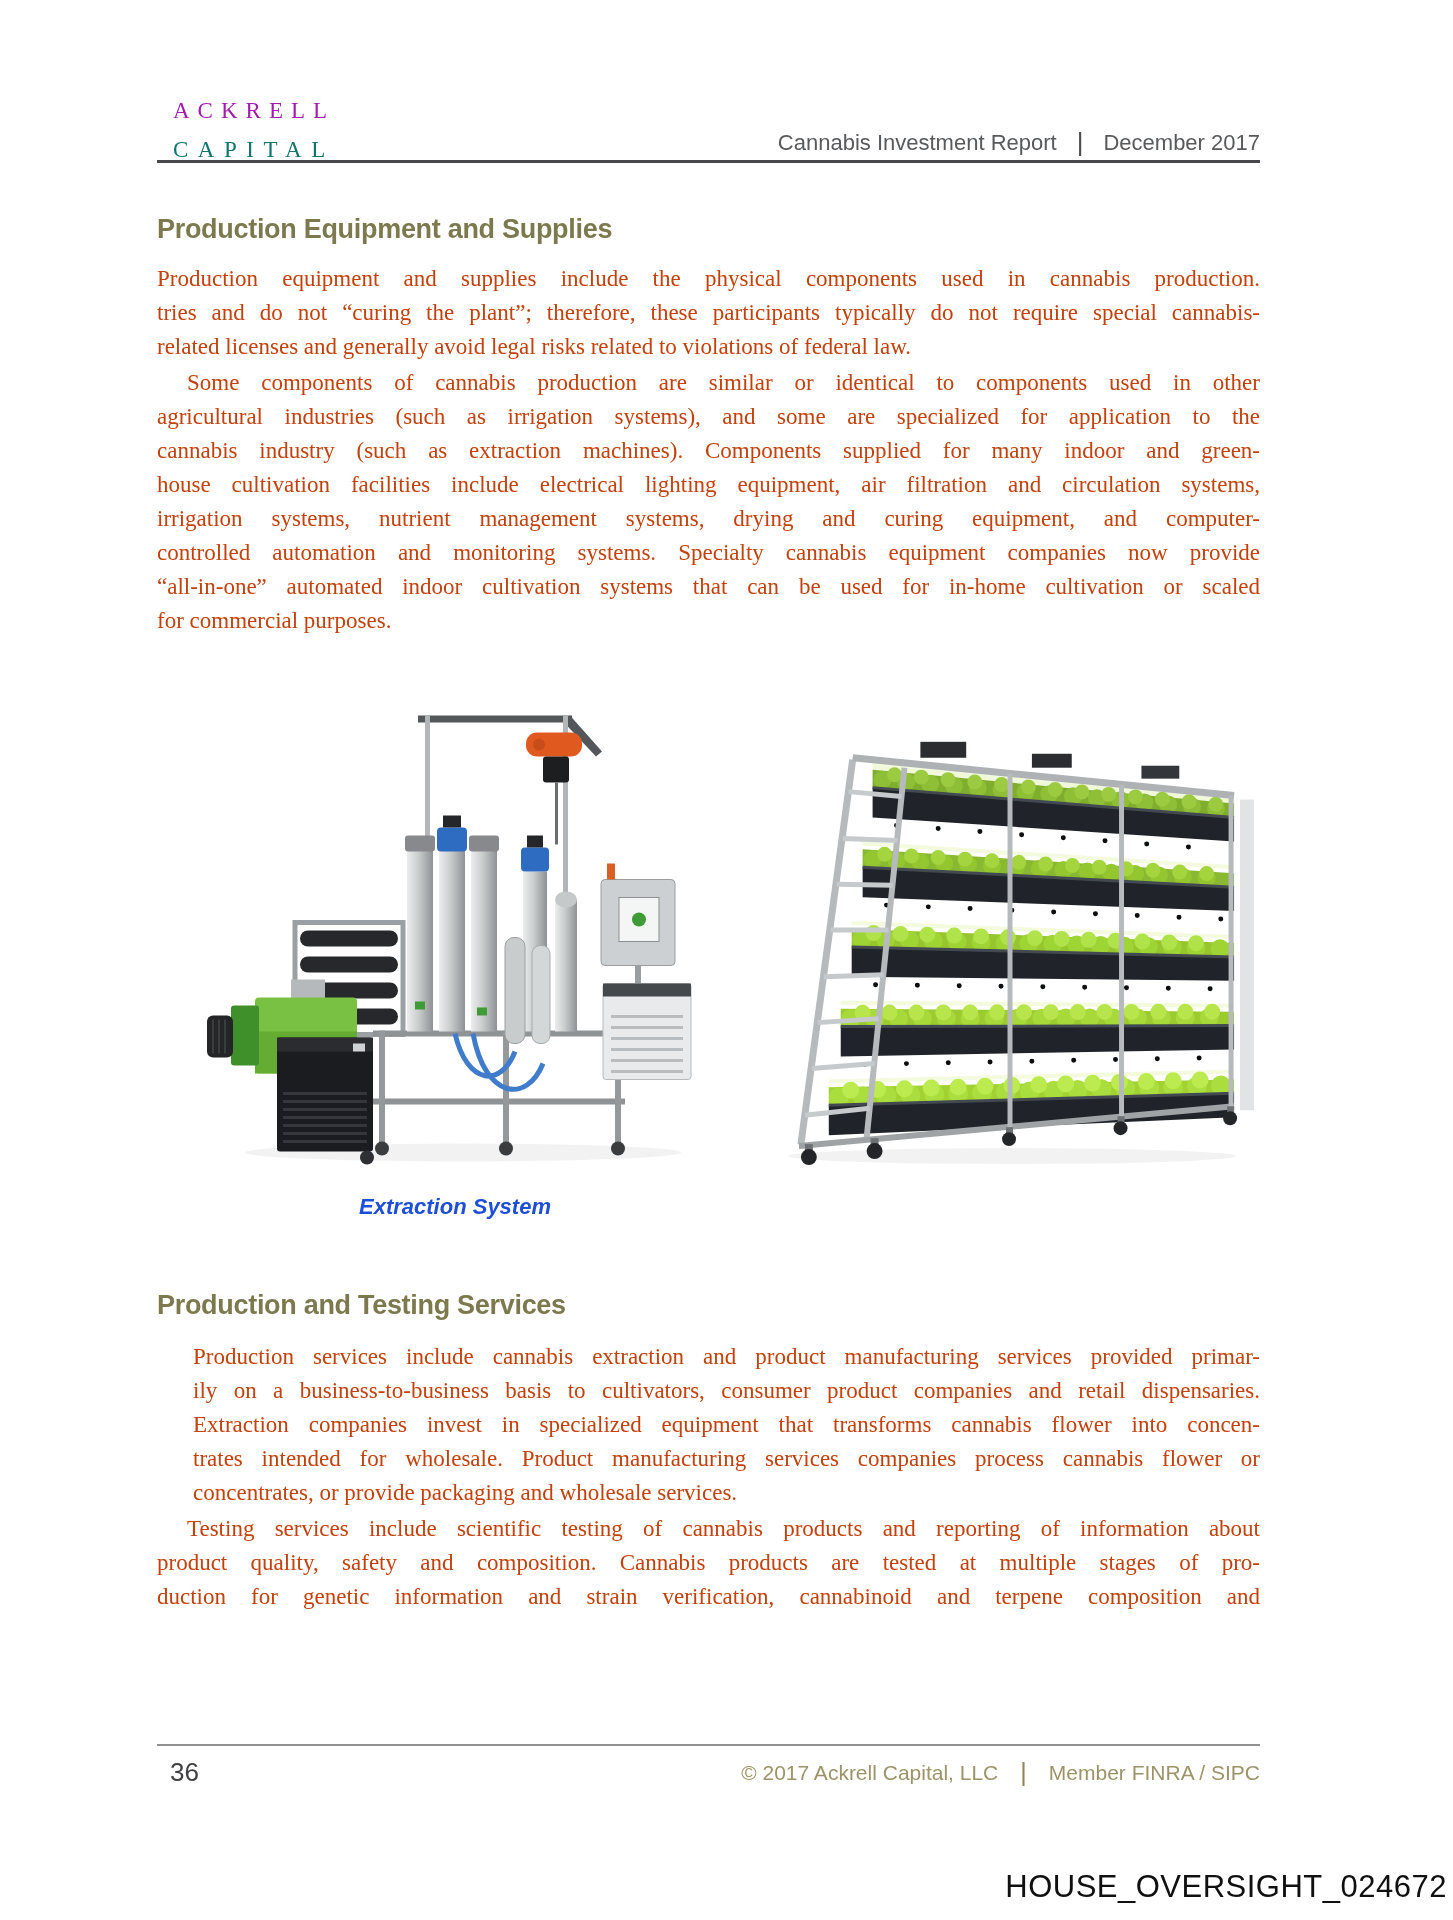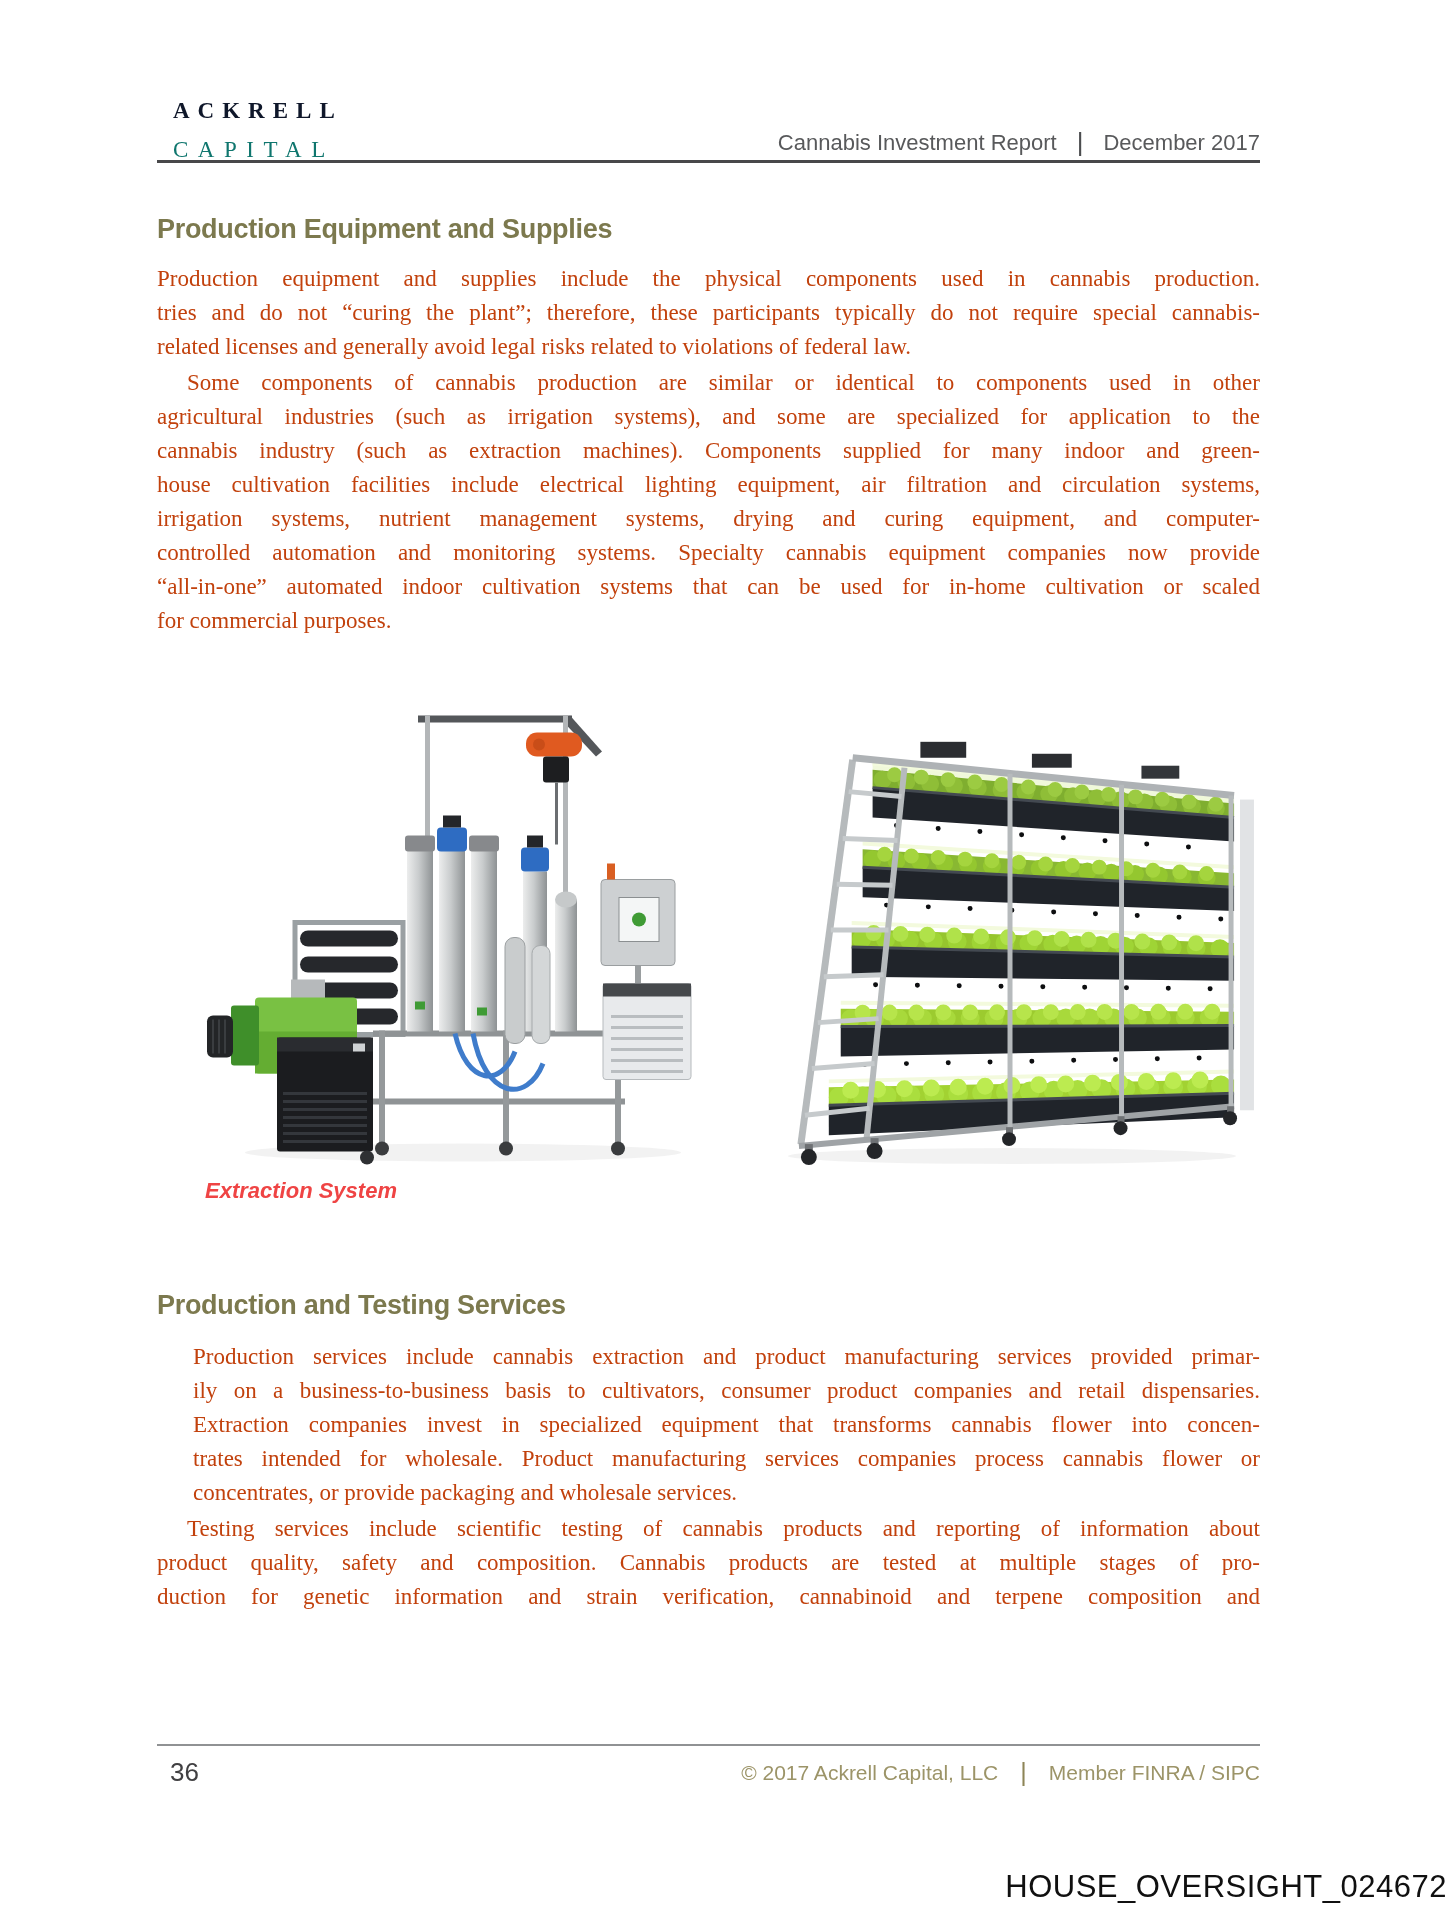--- a/index.html
+++ b/index.html
@@ -1,22 +1,22 @@
 <!DOCTYPE html>
 <html><head>
 <meta charset="utf-8">
 <style>
   html,body{margin:0;padding:0;background:#ffffff;}
   .page{position:relative;width:1453px;height:1920px;background:#ffffff;overflow:hidden;
         font-family:"Liberation Serif","DejaVu Serif",serif;color:#1b1b1b;}
 
   
   .logo{position:absolute;left:173px;top:99px;line-height:1;}
-  .logo .l1{font-family:"Liberation Serif",serif;font-weight:bold;font-size:23px;
-            letter-spacing:8px;color:#0f172a;}
+  .logo .l1{font-family:"Liberation Serif",serif;font-weight:normal;font-size:23px;
+            letter-spacing:8px;color:#a21caf;}
   .logo .l2{font-family:Liberation Serif, serif;font-size:23px;margin-top:16px;
             letter-spacing:9.5px;color:#0f766e;}
   .header-right{position:absolute;right:193px;top:126px;font-family:"Liberation Sans",sans-serif;
             font-size:22px;color:#58595b;white-space:nowrap;}
   .header-right .sep{display:inline-block;margin:0 20px;font-size:26px;font-weight:300;
             transform:translateY(1px);color:#4c4d4f;}
   .rule-top{position:absolute;left:157px;top:160px;width:1103px;height:3px;background:#48484a;}
 
   
   .section{position:absolute;left:157px;width:1103px;}
@@ -32,22 +32,22 @@
   .tline{height:34px;font-size:23px;line-height:34px;text-align:justify;color:#c2410c;}
   .tline.just{text-align-last:justify;}
   .tline.end{text-align-last:left;}
   .tline.indent{text-indent:30px;}
 
   
   .figure{position:absolute;top:700px;margin:0;}
   .fig-left{left:205px;width:500px;}
   .fig-right{left:770px;width:485px;}
   .photo{width:100%;height:468px;}
-  .figcap{margin-top:6px;font-family:"Liberation Sans","DejaVu Sans",sans-serif;
-          font-style:italic;font-weight:bold;font-size:22px;color:#ef4444;}
+  .figcap{margin-top:22px;text-align:center;font-family:"Liberation Sans","DejaVu Sans",sans-serif;
+          font-style:italic;font-weight:bold;font-size:22px;color:#1d4ed8;}
 
   
   .rule-bottom{position:absolute;left:157px;top:1744px;width:1103px;height:2px;background:#909294;}
   .page-number{position:absolute;left:170px;top:1757px;font-family:"Liberation Sans",sans-serif;
           font-size:26px;color:#414042;}
   .footer-right{position:absolute;right:193px;top:1757px;font-family:"Liberation Sans",sans-serif;
           font-size:21px;color:#9c9468;white-space:nowrap;}
   .footer-right .sep{display:inline-block;margin:0 22px;font-size:25px;font-weight:300;
           transform:translateY(1px);color:#8d8557;}
   .watermark{position:absolute;right:6px;top:1869px;font-family:"Liberation Sans",sans-serif;

